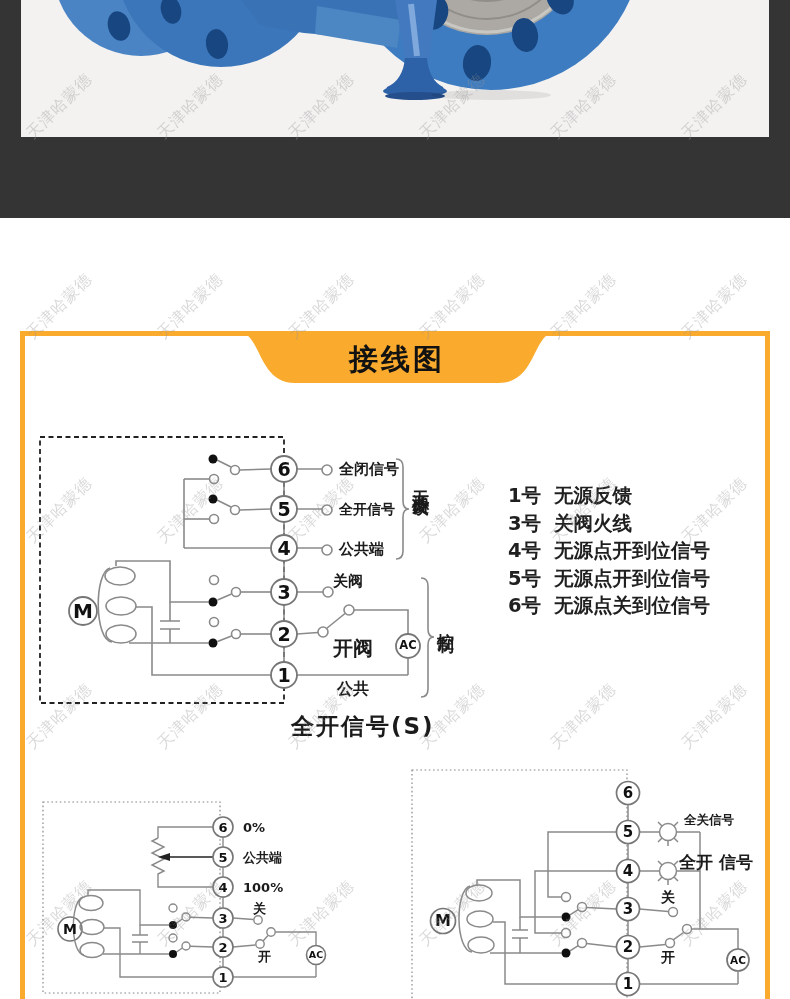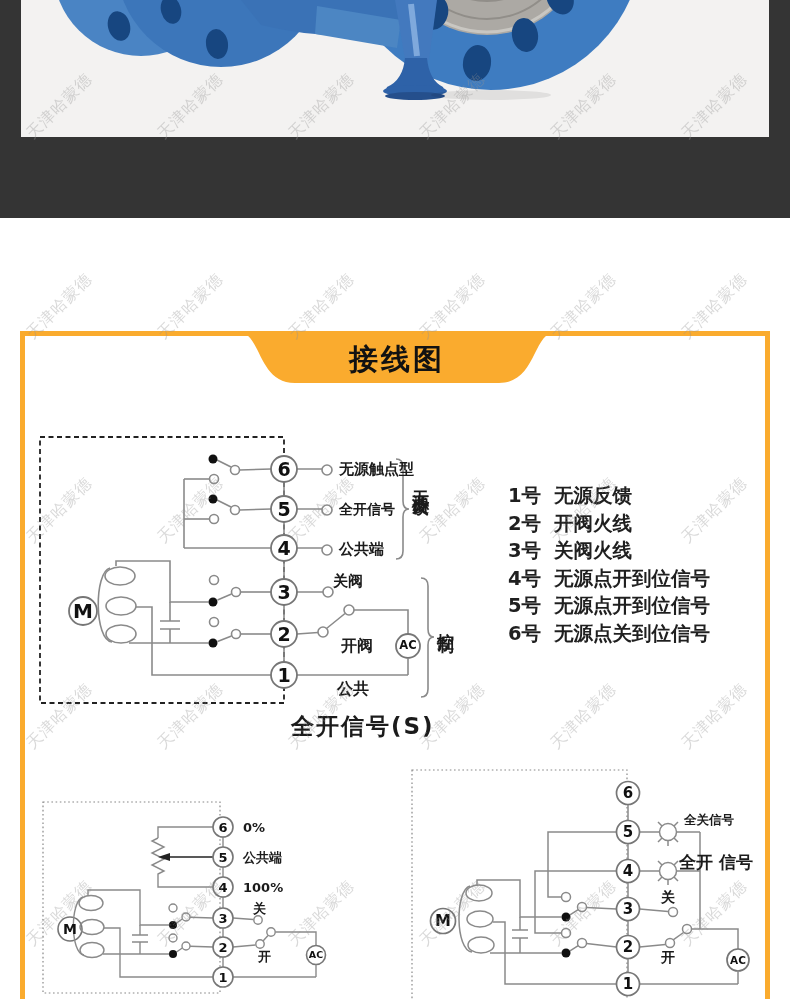--- a/index.html
+++ b/index.html
@@ -250,38 +250,34 @@
 
   <div class="t ta" style="left:284px;top:469px">6</div>
   <div class="t ta" style="left:284px;top:509px">5</div>
   <div class="t ta" style="left:284px;top:548px">4</div>
   <div class="t ta" style="left:284px;top:592px">3</div>
   <div class="t ta" style="left:284px;top:634px">2</div>
   <div class="t ta" style="left:284px;top:675px">1</div>
   <div class="t" style="left:83px;top:611px;font-size:20px">M</div>
   <div class="t" style="left:408px;top:646px;font-size:11.5px">AC</div>
 
-  <div class="lbl" style="left:339px;top:462px;font-size:15px">无源触点型</div>
+  <div class="lbl" style="left:339px;top:462px;font-size:15px">全闭信号</div>
   <div class="lbl" style="left:339px;top:502px;font-size:14px">全开信号</div>
   <div class="lbl" style="left:339px;top:542px;font-size:15px">公共端</div>
   <div class="lbl" style="left:333px;top:574px;font-size:15px">关阀</div>
-  <div class="lbl" style="left:341px;top:638px;font-size:16px">开阀</div>
+  <div class="lbl" style="left:333px;top:638px;font-size:20px">开阀</div>
   <div class="lbl" style="left:337px;top:681px;font-size:16px">公共</div>
   <div class="lbl vert" style="left:412px;top:477px;font-size:17px">无源反馈</div>
   <div class="lbl vert" style="left:437px;top:619px;font-size:17px">控制</div>
   <div class="lbl caption" style="left:291px;top:715px">全开信号(S)</div>
 
   <div class="legend">
     <div class="legend-row">
         <span class="legend-num">1号</span>
         <span>无源反馈</span>
-      </div>
-    <div class="legend-row">
-        <span class="legend-num">2号</span>
-        <span>开阀火线</span>
       </div>
     <div class="legend-row">
         <span class="legend-num">3号</span>
         <span>关阀火线</span>
       </div>
     <div class="legend-row">
         <span class="legend-num">4号</span>
         <span>无源点开到位信号</span>
       </div>
     <div class="legend-row">

